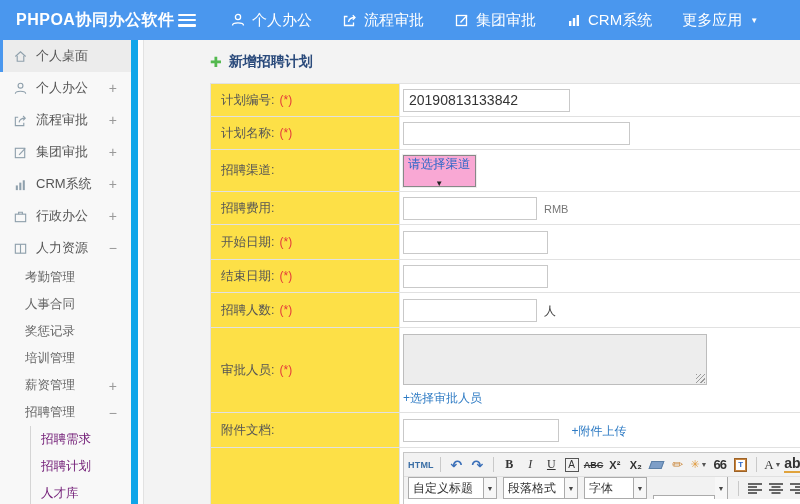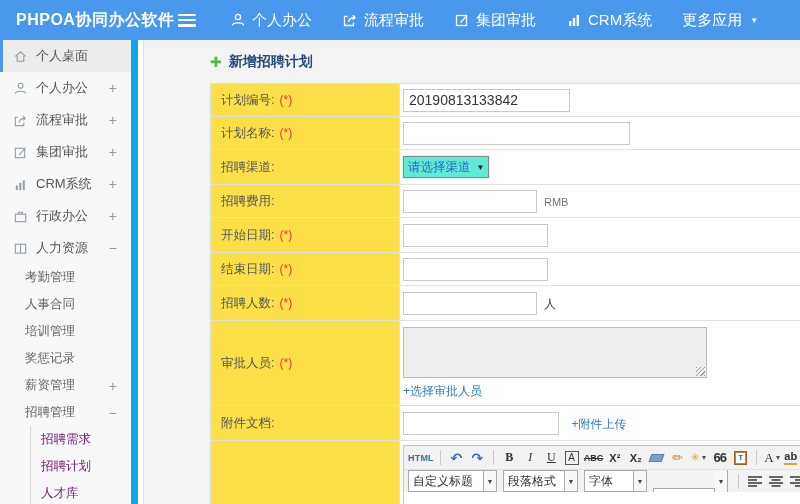--- a/index.html
+++ b/index.html
@@ -45,22 +45,22 @@
   td.lbl { width:189px; background:#fde047; padding-left:10px; color:#555; font-size:12.5px; }
   td.fld { padding:4px 0 4px 3px; background:#fff; }
   tr.h33 td { height:33px; } tr.h35 td { height:35px; }
   .req { color:#e43a3a; margin-left:5px; font-size:12px; }
   input.txt { border:1px solid #c9c9c9; height:23px; padding:0 5px; font-size:14px; color:#333;
     font-family:inherit; background:#fff; }
   .w-planno{width:167px;} .w-name{width:227px;} .w-fee{width:134px;} .w-date{width:145px;}
   .w-count{width:134px;} .w-attach{width:156px;}
   .suffix { font-size:11px; color:#777; margin-left:7px; }
   .suffix.person { font-size:12px; color:#444; }
-  .sel { display:inline-flex; align-items:center; gap:6px; border:1px solid #888; background:#5eead4;
-    height:22px; padding:0 4px; font-size:12.5px; color:#2a66c8; cursor:pointer; box-shadow:0 0 0 1px #eee; }
+  .sel { display:inline-flex; align-items:center; gap:6px; border:1px solid #888; background:#f9a8d4;
+    height:32px; padding:0 4px; font-size:12.5px; color:#2a66c8; cursor:pointer; box-shadow:0 0 0 1px #eee;flex-direction:column; }
   .sel .caret-dark { color:#222; font-size:8px; }
   .ta-box { width:304px; height:51px; background:#ededed; border:1px solid #bdbdbd; position:relative; }
   .ta-box::after { content:""; position:absolute; right:1px; bottom:1px; width:9px; height:9px;
     background:repeating-linear-gradient(135deg,#9a9a9a 0 1px,transparent 1px 3px); }
   a.blue-link { color:#2e7bc4; font-size:12px; text-decoration:none; cursor:pointer; }
   .link-row { display:block; margin-top:5px; }
 
   
   td.fld.editor-cell { padding:4px 0 0 3px; vertical-align:top; }
   .editor { width:558px; border:1px solid #c6c6c6; background:#fff; }
@@ -80,21 +80,21 @@
   .eraser { width:13px; height:8px; background:#7d9ec7; transform:skewX(-20deg); border:1px solid #5b7fa6; }
   .pencil { color:#c98436; font-size:13px; }
   .magic { color:#e09a3e; font-size:11px; }
   .mini-caret { font-size:7px; color:#555; margin-left:1px; }
   .quote { font-family:Liberation Sans, sans-serif; font-weight:bold; font-size:13px; letter-spacing:-1px; }
   .paste { width:13px; height:14px; background:#c8833c; border:1px solid #9c6227; display:inline-flex;
     align-items:center; justify-content:center; }
   .paste span { background:#fff; width:9px; height:10px; font-size:8px; font-weight:bold; color:#2a66c8;
     display:flex; align-items:center; justify-content:center; }
   .fontcolor { font-size:13px; font-family:"Liberation Serif",serif; }
-  .hilite { font-size:11px; font-weight:bold; color:#333; border-bottom:2px solid #e0a33c; line-height:1.1; }
+  .hilite { font-size:14px; font-weight:bold; color:#333; border-bottom:2px solid #e0a33c; line-height:1.1; }
   .dd { display:inline-flex; align-items:stretch; margin-right:4px; }
   .dd .dd-box { border:1px solid #ababab; background:#fff; height:18px; font-size:12px; color:#333;
     padding:10px 4px; display:flex; align-items:center; overflow:hidden; white-space:nowrap; }
   .dd .dd-arrow { border:1px solid #ababab; border-left:none; width:13px; background:#f7f7f7;
     display:flex; align-items:center; justify-content:center; font-size:7px; color:#444; cursor:pointer; }
   .dd-head{width:76px;} .dd-para{width:62px;} .dd-font{width:50px;} .dd-size{width:62px;margin-top:36px;}
   .align-icon { display:inline-flex; } 
   .editor-content { height:20px; background:#fff; }
 </style>
 </head>
@@ -228,24 +228,24 @@
       <span class="toggle">−</span>
     </div>
 
     <div class="sub-item">
       <span>考勤管理</span>
       </div>
     <div class="sub-item">
       <span>人事合同</span>
       </div>
     <div class="sub-item">
+      <span>奖惩记录</span>
+      </div>
+    <div class="sub-item">
       <span>培训管理</span>
-      </div>
-    <div class="sub-item">
-      <span>奖惩记录</span>
       </div>
     <div class="sub-item">
       <span>薪资管理</span>
       <span class="toggle">+</span>
       </div>
     <div class="sub-item">
       <span>招聘管理</span>
       <span class="toggle">−</span>
       </div>
 

